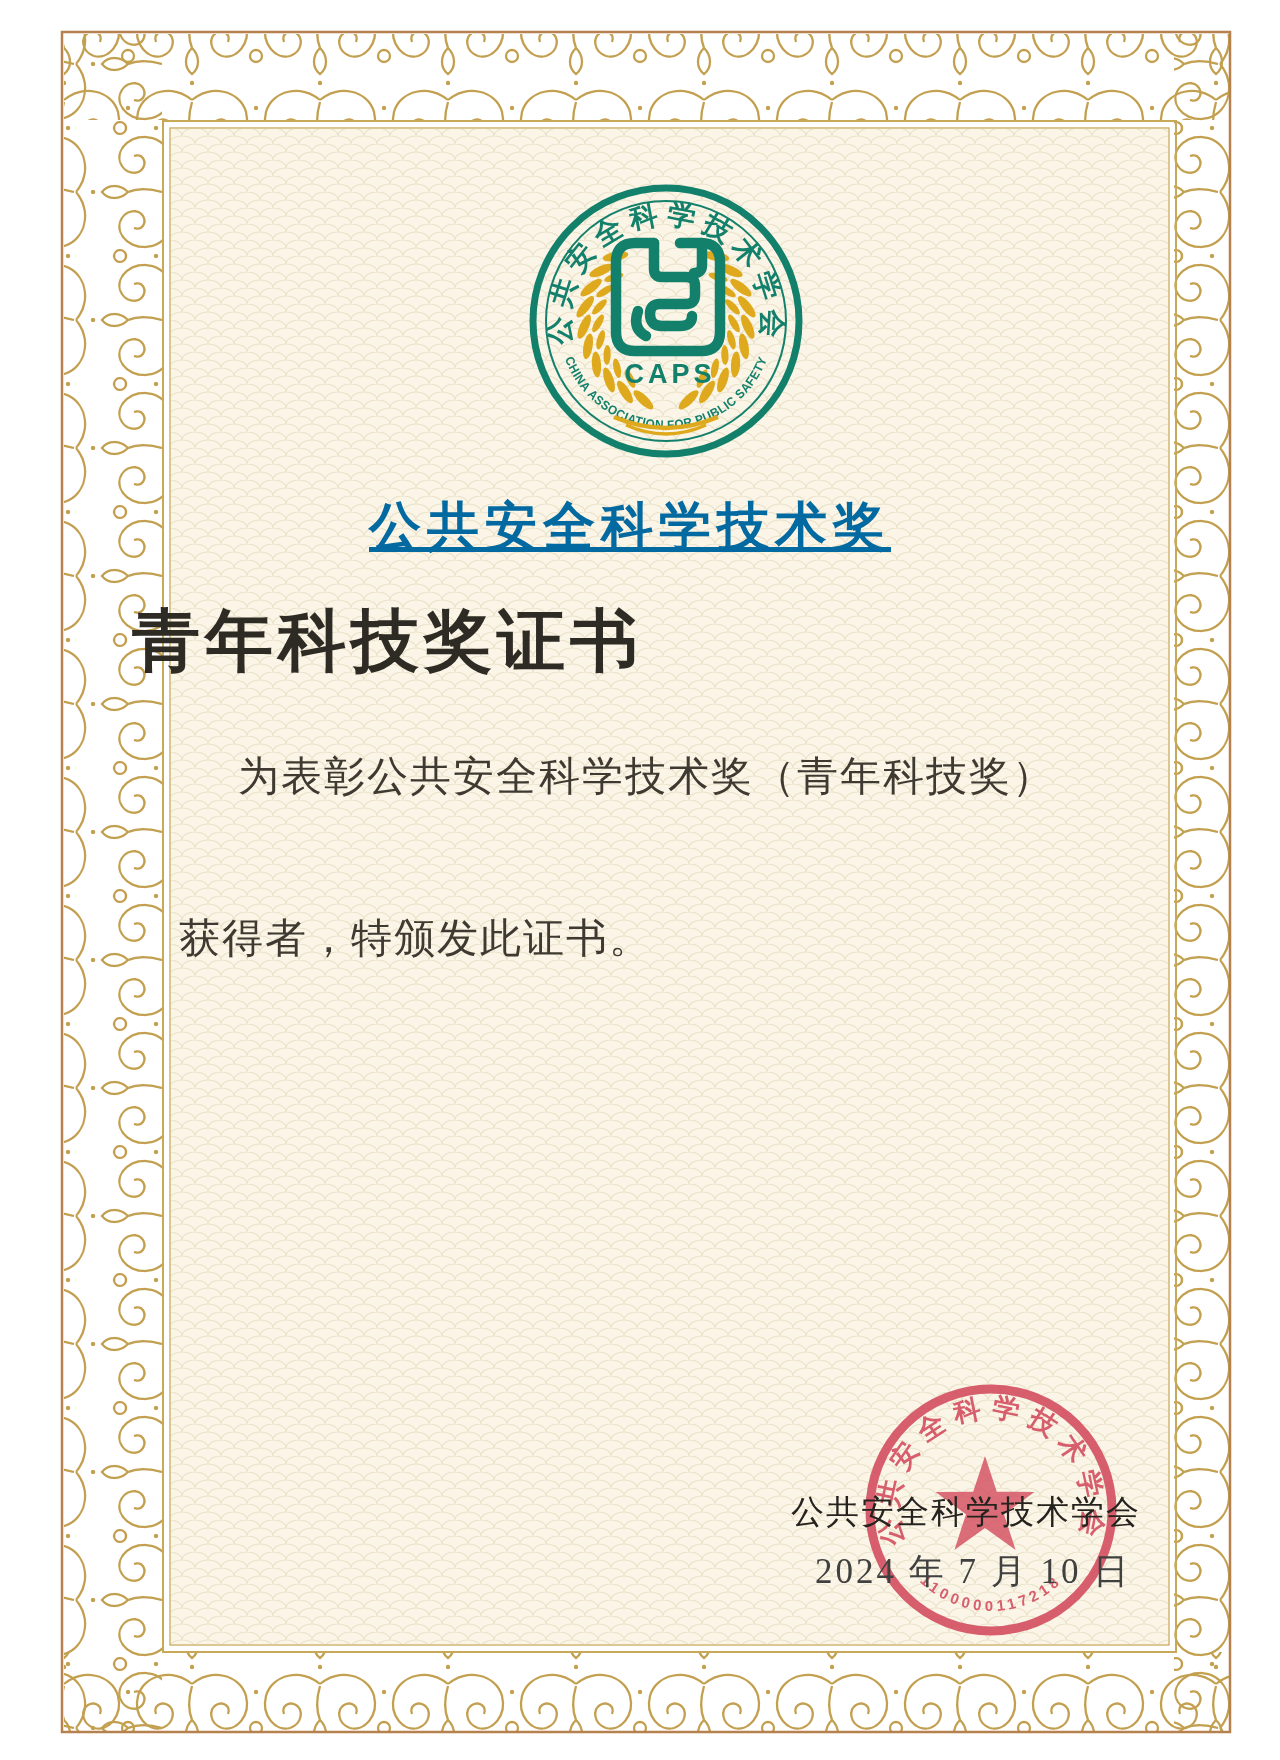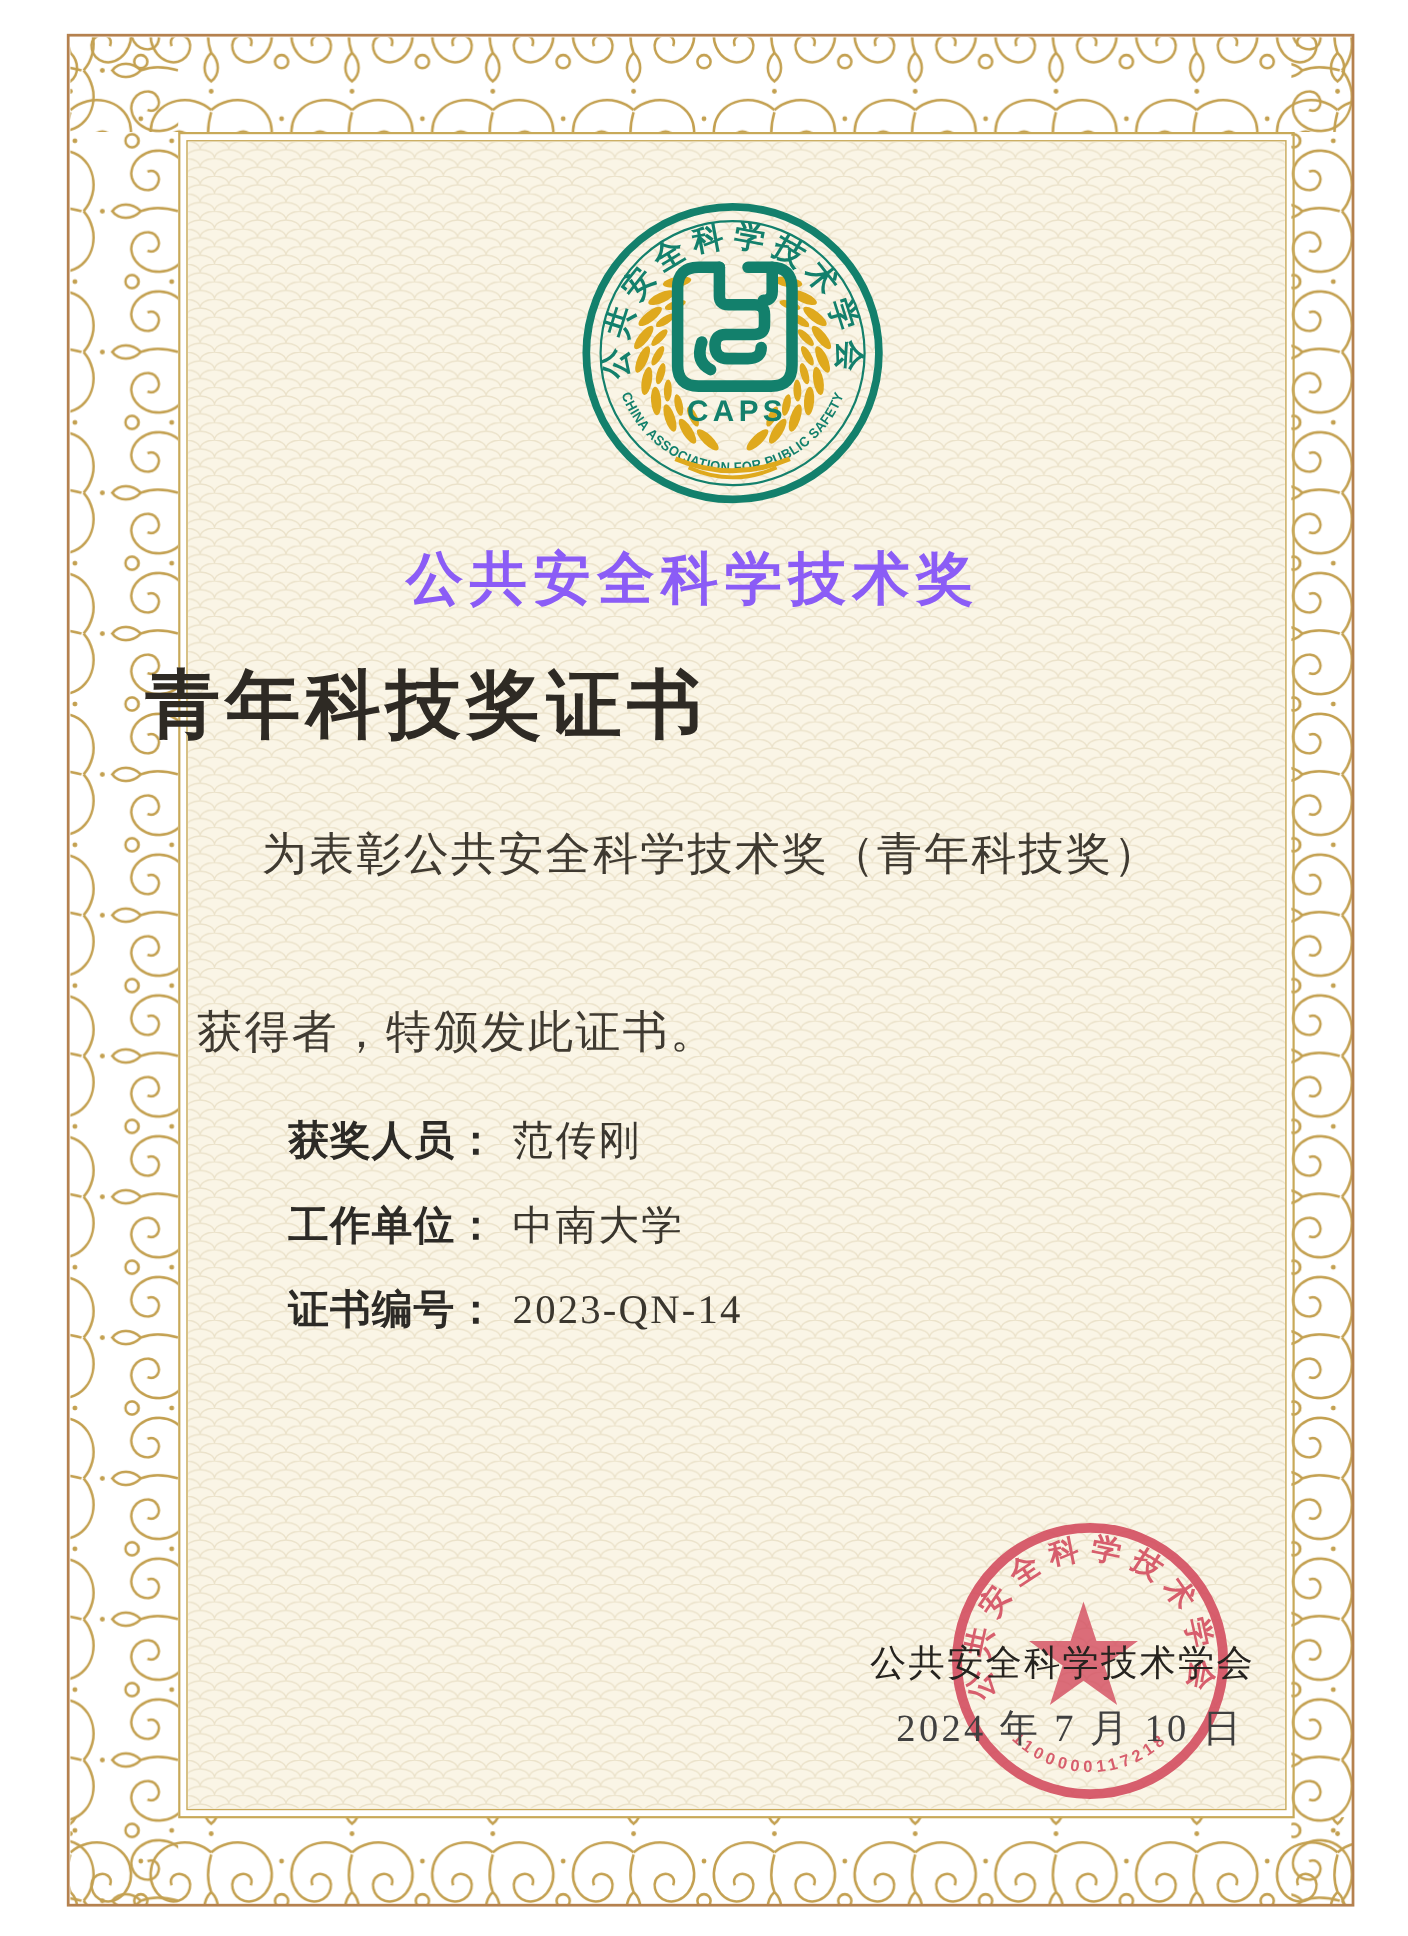--- a/index.html
+++ b/index.html
@@ -5,21 +5,21 @@
   html,body{margin:0;padding:0;background:#ddd;}
   .page{
     position:relative;width:1280px;height:1760px;margin:0 auto;
     background:#ffffff;overflow:hidden;
     font-family:"Liberation Serif","DejaVu Serif",serif;
   }
   .layer{position:absolute;left:0;top:0;}
   .abs{position:absolute;}
   .title1{
     left:132px;top:492px;width:996px;text-align:center;
-    font-size:52px;font-weight:600;letter-spacing:6px;color:#8b5cf6;
+    font-size:52px;font-weight:600;letter-spacing:6px;color:#0369a1;text-decoration:underline;
   }
   .title2{
     left:132px;top:596px;width:996px;text-align:left;
     font-size:68px;font-weight:bold;letter-spacing:5px;color:#2e2a24;
   }
   .bodyline{font-size:41px;color:#3f3a31;letter-spacing:2px;white-space:nowrap;}
   .body1{left:238px;top:749px;}
   .body2{left:179px;top:911px;}
   .fields{left:262px;top:1012px;display:flex;flex-direction:column;gap:27px;}
   .frow{display:flex;align-items:baseline;white-space:nowrap;}
@@ -163,34 +163,20 @@
     </g>
     <text x="4" y="62" text-anchor="middle" font-size="27" font-weight="bold" letter-spacing="4" fill="#13806c" font-family="Liberation Sans, DejaVu Sans, sans-serif">CAPS</text>
   </svg>
 
   <div class="abs title1">公共安全科学技术奖</div>
   <div class="abs title2">青年科技奖证书</div>
 
   <div class="abs bodyline body1">为表彰公共安全科学技术奖（青年科技奖）</div>
   <div class="abs bodyline body2">获得者，特颁发此证书。</div>
 
-  <div class="abs fields">
-    <div class="frow">
-      <span class="flabel">获奖人员：</span>
-      <span class="fvalue">范传刚</span>
-    </div>
-    <div class="frow">
-      <span class="flabel">工作单位：</span>
-      <span class="fvalue">中南大学</span>
-    </div>
-    <div class="frow">
-      <span class="flabel">证书编号：</span>
-      <span class="fvalue">2023-QN-14</span>
-    </div>
-  </div>
 
   <svg class="abs sealwrap" width="260" height="260" viewBox="-130 -130 260 260" opacity="0.9">
     <circle r="121" fill="none" stroke="#d44e60" stroke-width="9"></circle>
     <path d="M 0,-52 L -11.8,-16.2 L -49.5,-16.1 L -19,6.2 L -30.6,42.1 L 0,20 L 30.6,42.1 L 19,6.2 L 49.5,-16.1 L 11.8,-16.2 Z" fill="#d44e60" fill-opacity="0.9" transform="translate(-6,-2)"></path>
     <defs>
       <path id="sealTopArc" d="M -84.3,39.3 A 93,93 0 1 1 84.3,39.3" fill="none"></path>
       <path id="sealBotArc" d="M -89.2,47.4 A 101,101 0 0 0 89.2,47.4" fill="none"></path>
     </defs>
     <text font-size="27" font-weight="bold" fill="#d44e60" letter-spacing="9">
       <textPath href="#sealTopArc" startOffset="50%" text-anchor="middle">公共安全科学技术学会</textPath>

